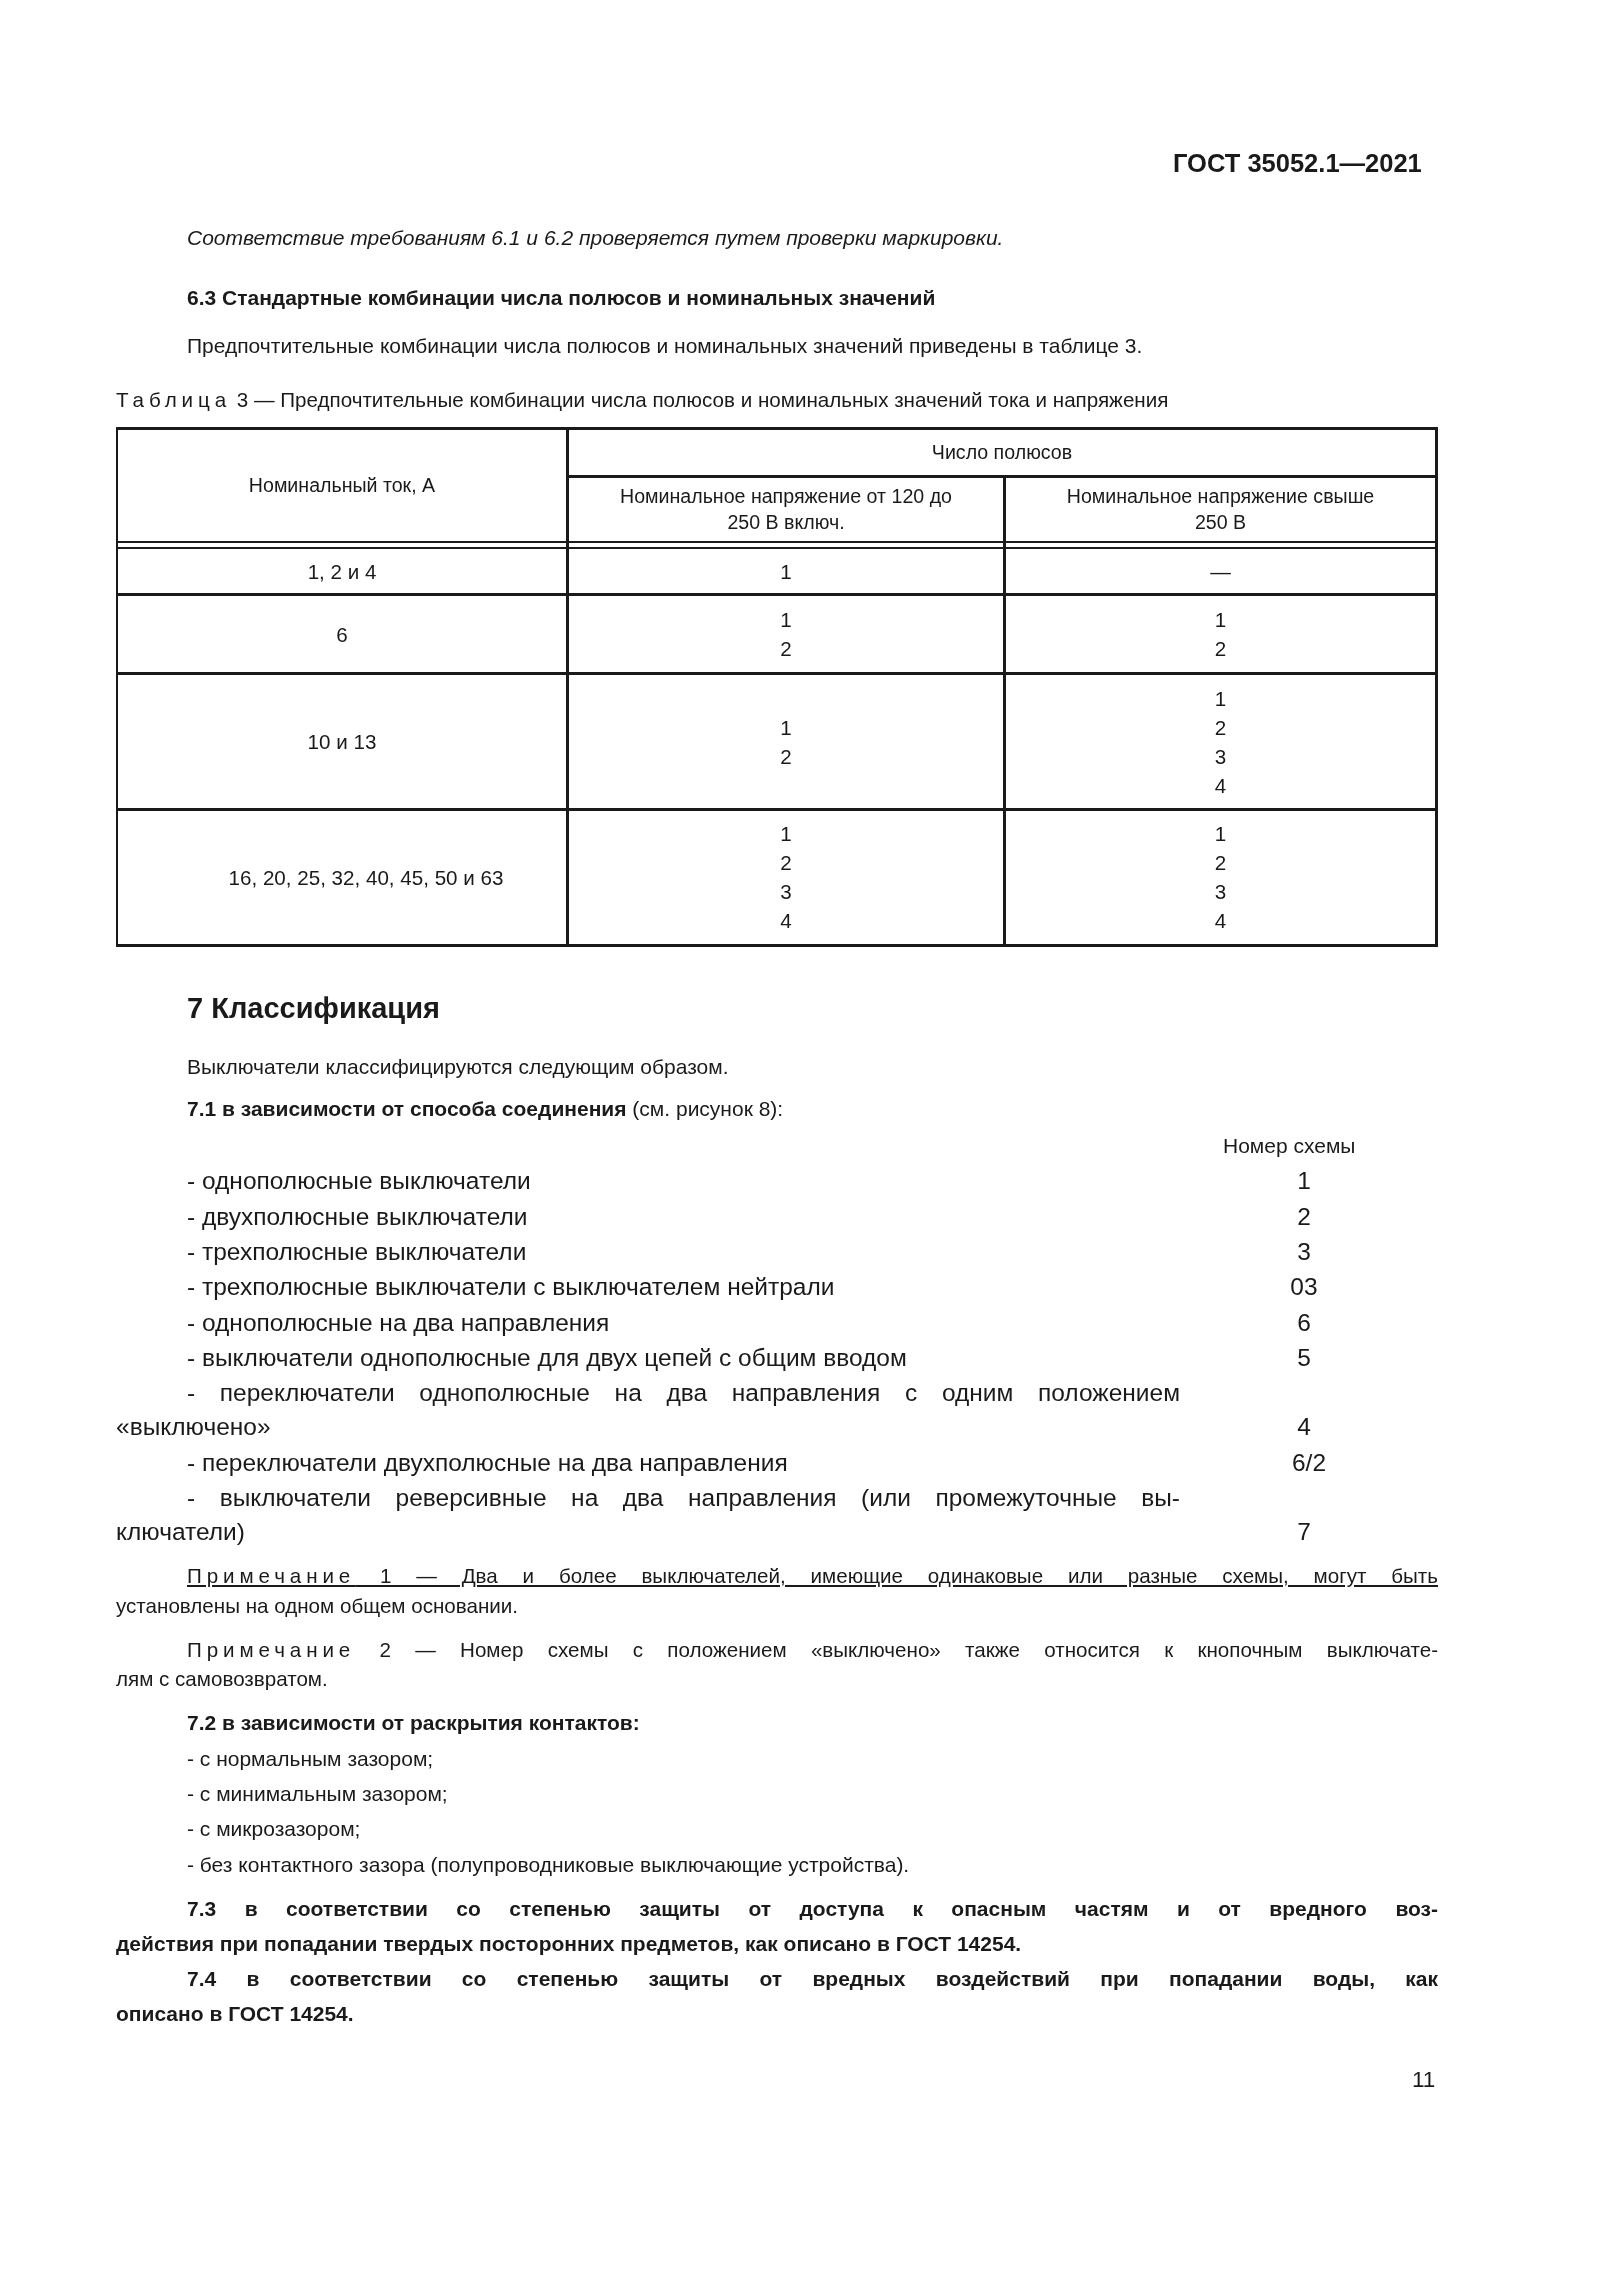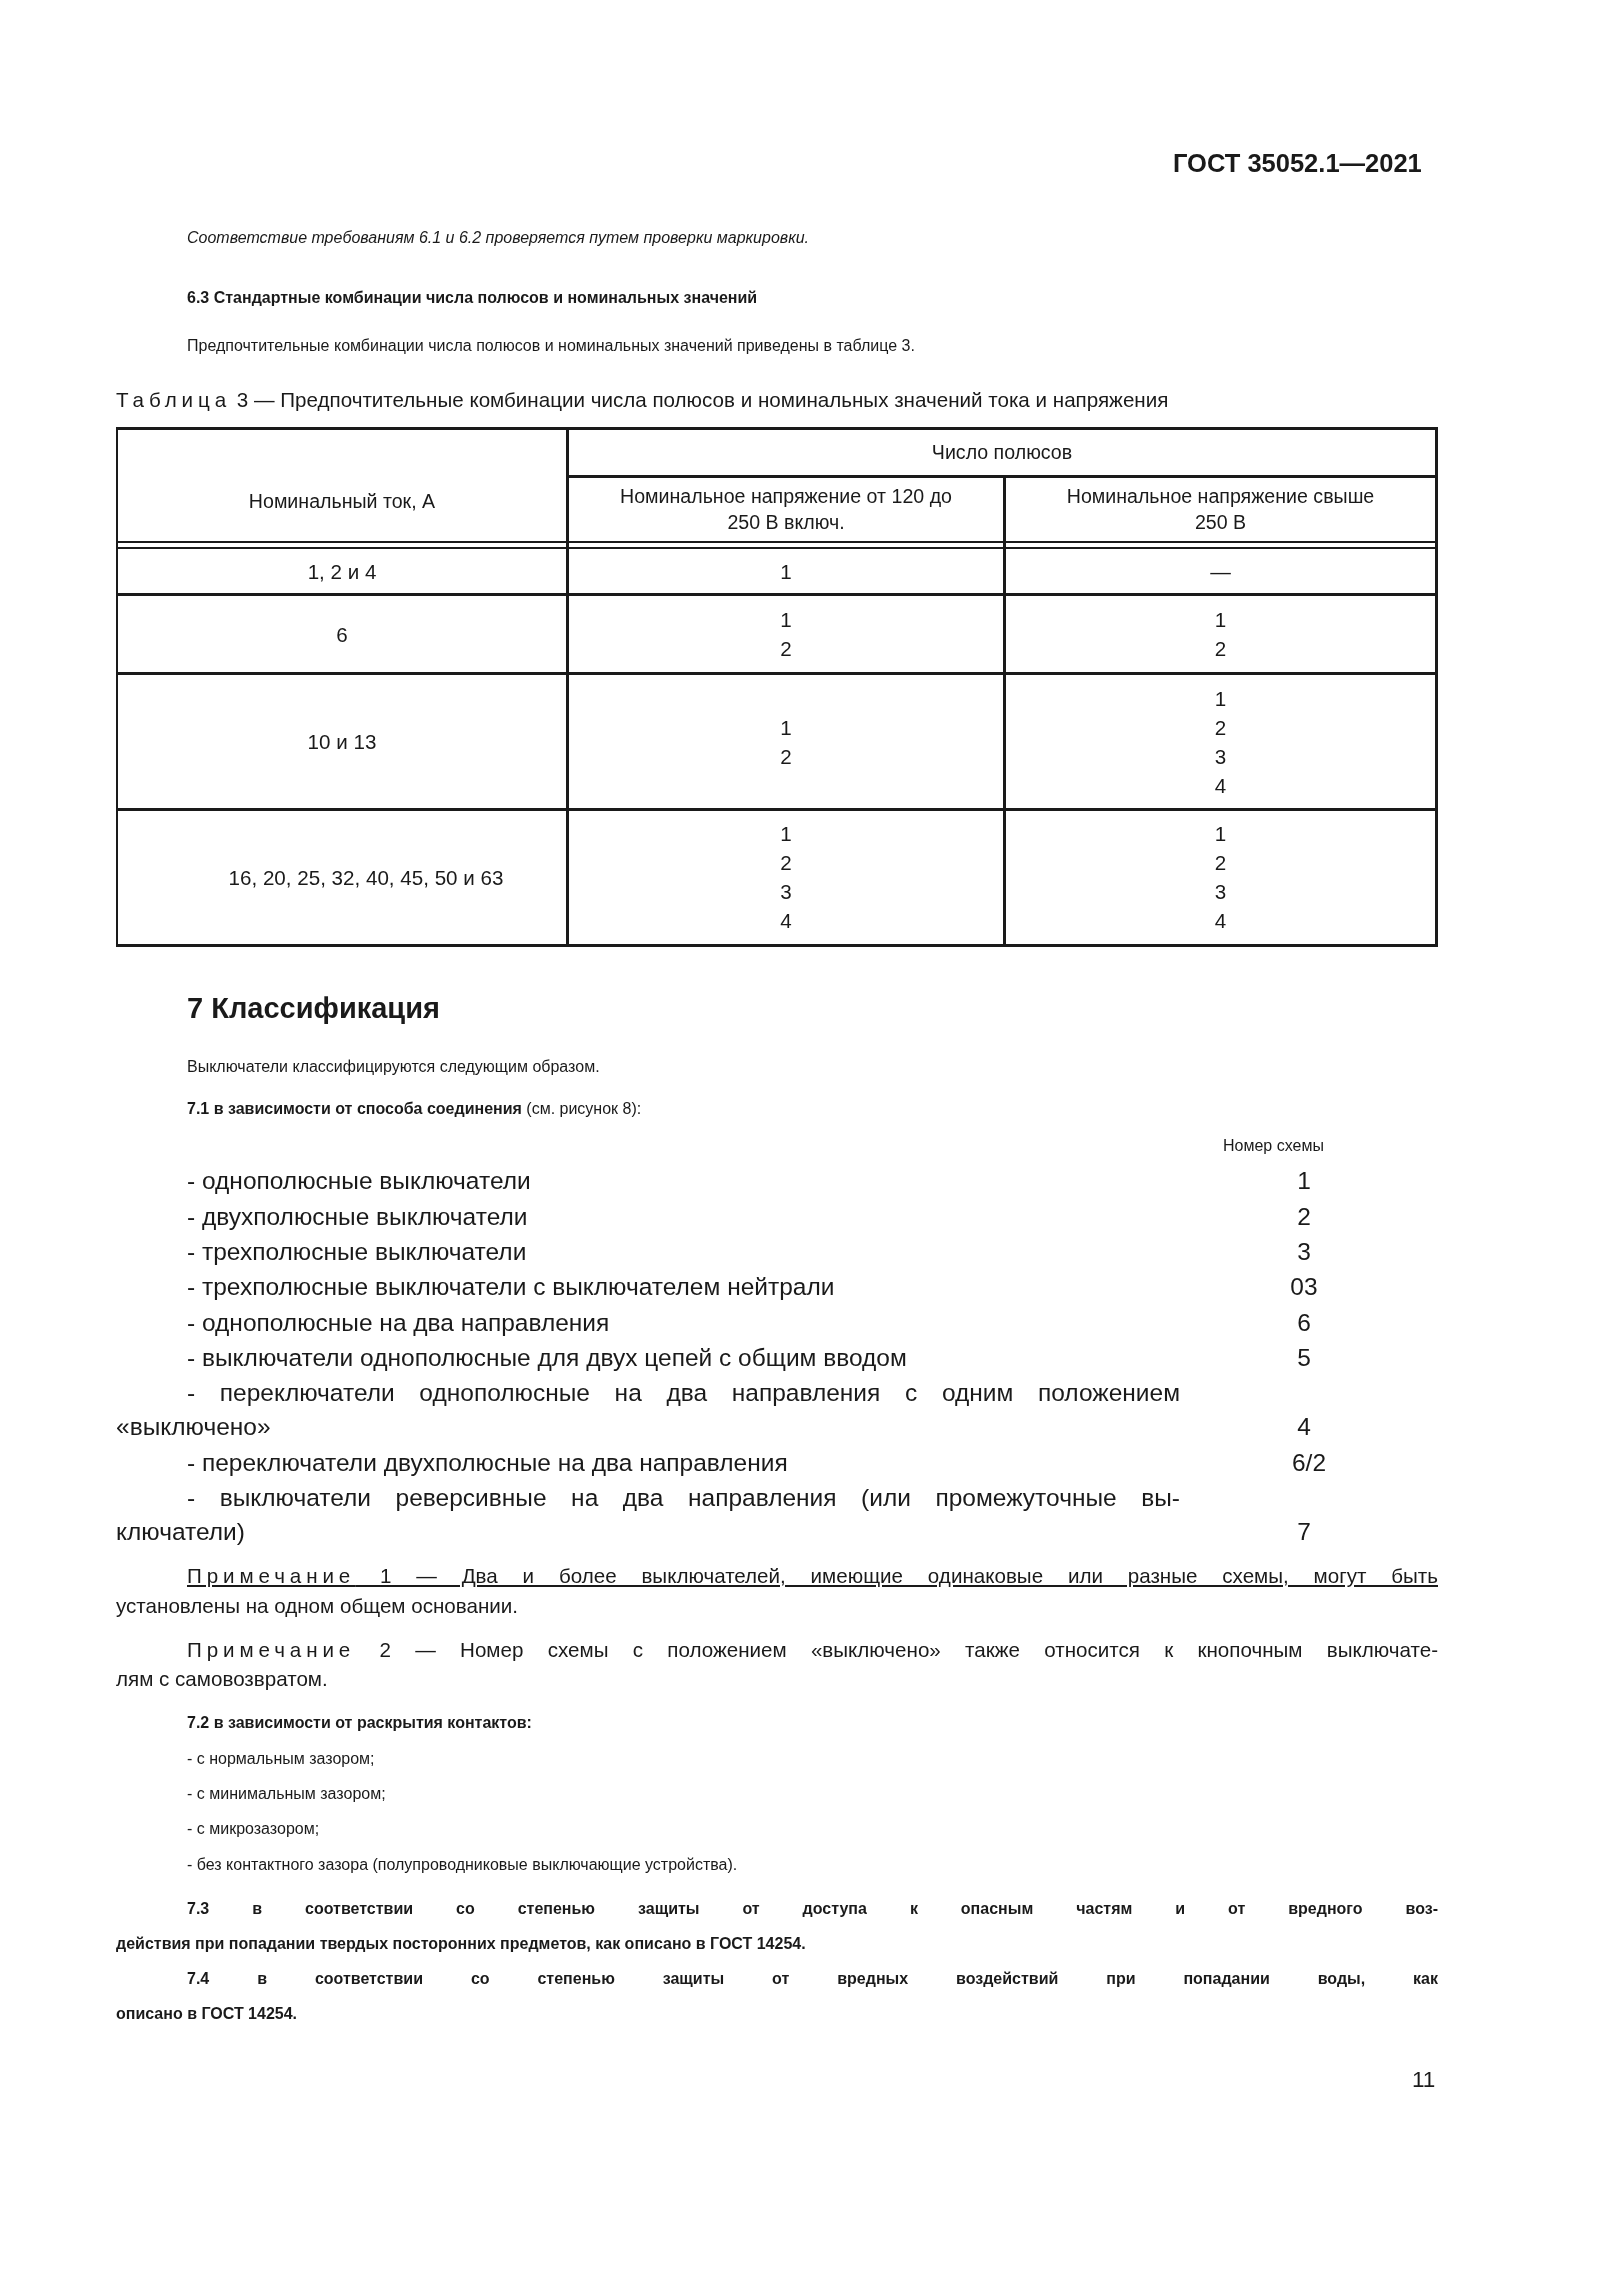--- a/index.html
+++ b/index.html
@@ -1,19 +1,19 @@
 <!DOCTYPE html>
 <html><head>
 <meta charset="utf-8">
 <style>
   html, body { margin: 0; padding: 0; background: #ffffff; }
   body { width: 1621px; height: 2293px; position: relative; overflow: hidden;
          font-family: "Liberation Sans", sans-serif; color: #1a1a1a; }
   .abs { position: absolute; white-space: nowrap; }
-  .t { font-size: 16px; line-height: 29px; }
+  .t { font-size: 21px; line-height: 29px; }
   .b { font-weight: bold; }
   .i { font-style: italic; }
   .sp { letter-spacing: 4.9px; }
 
   .doc-id { left: 1173px; top: 149px; font-size: 25.5px; font-weight: bold; }
   .page-num { left: 1412px; top: 2067px; font-size: 22.5px; }
 
   
   .tbl { position: absolute; left: 116px; top: 427px; width: 1322px; height: 519px; }
   .ln { position: absolute; background: #1a1a1a; }
@@ -54,21 +54,21 @@
   <div class="ln" style="left:887px; top:49px; width:2.9px; height:470px;"></div>
 
   <div class="ln" style="left:450px; top:48px; width:872px; height:2.9px;"></div>
   <div class="ln" style="left:0; top:114px; width:1322px; height:2px;"></div>
   <div class="ln" style="left:0; top:120px; width:1322px; height:2px;"></div>
 
   <div class="ln" style="left:0; top:166px; width:1322px; height:2.9px;"></div>
   <div class="ln" style="left:0; top:245px; width:1322px; height:2.9px;"></div>
   <div class="ln" style="left:0; top:381px; width:1322px; height:2.9px;"></div>
 
-  <div class="cell hdr" style="left:2px; top:2.9px; width:448px; height:111px;margin-top:16px;">
+  <div class="cell hdr" style="left:2px; top:2.9px; width:448px; height:111px;">
     <span>Номинальный ток, А</span>
   </div>
   <div class="cell hdr" style="left:453px; top:2.9px; width:866px; height:45px;">
     <span>Число полюсов</span>
   </div>
   <div class="cell hdr" style="left:453px; top:51px; width:434px; height:63px;">
     <div class="stack">
       <span>Номинальное напряжение от 120 до</span>
       <span>250 В включ.</span>
     </div>

